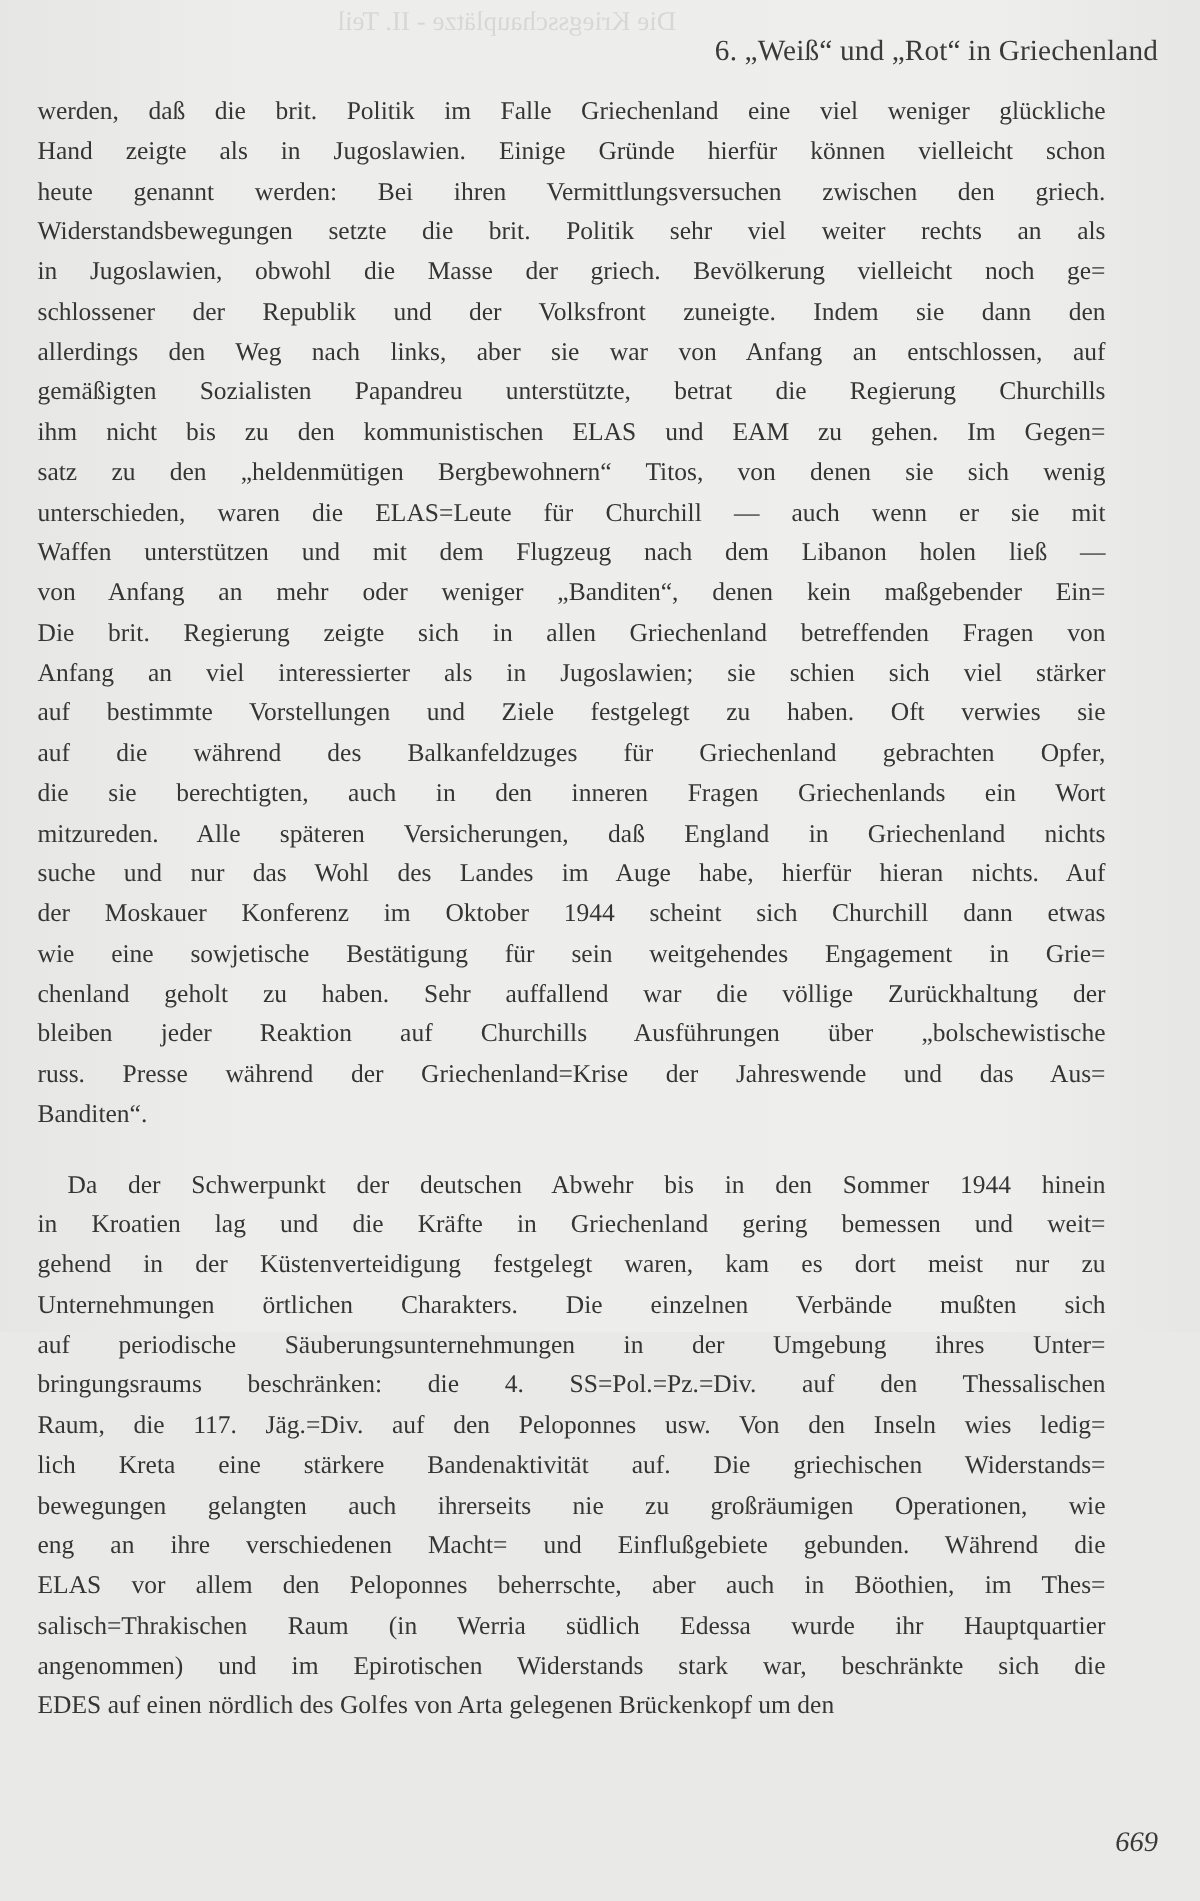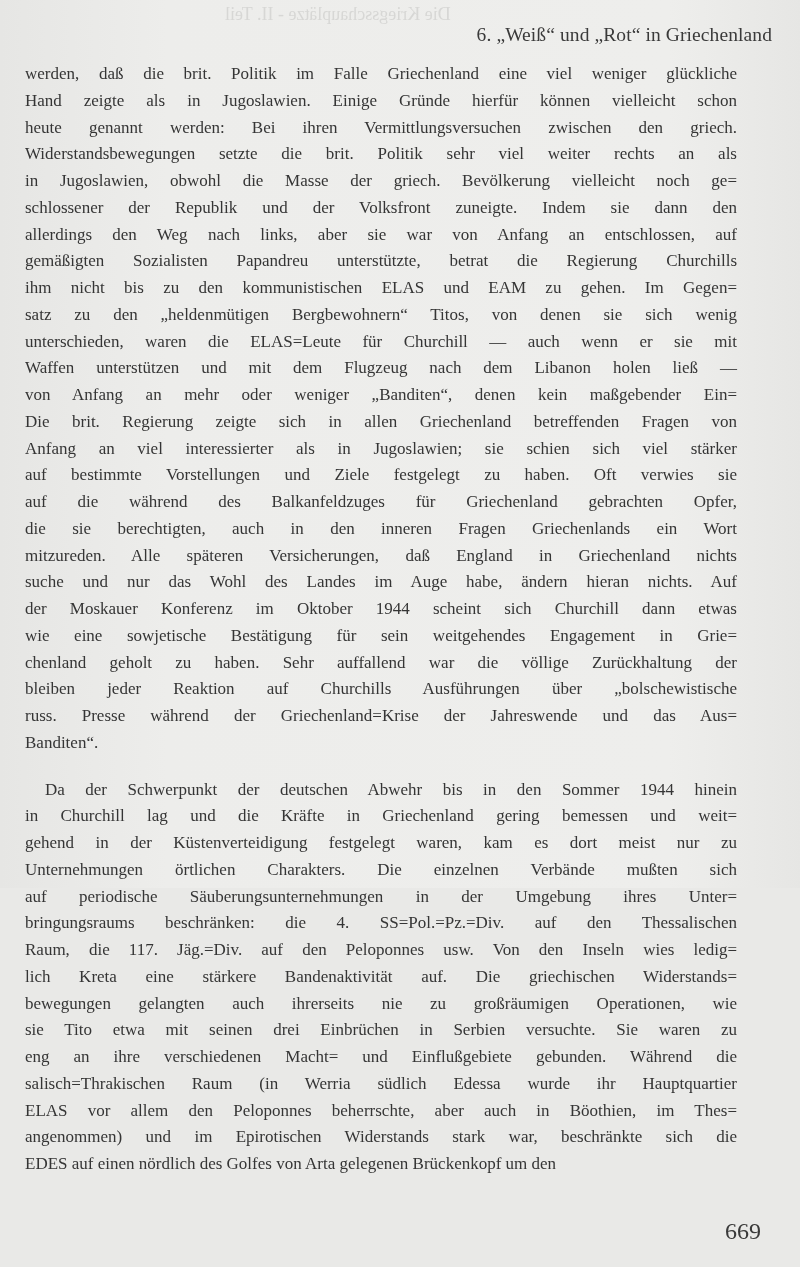--- a/index.html
+++ b/index.html
@@ -31,22 +31,22 @@
     font-size: 17px; line-height: 26.75px;
     text-align: justify; color: #353535;
   }
   .line {
     display: block; text-align: justify; text-align-last: justify;
     white-space: nowrap; height: 26.75px; overflow: visible;
   }
   .line.last { text-align-last: left; }
   .para.indent .line.first { text-indent: 20px; margin-top: 20px; }
   .page-number {
-    position: absolute; top: 1218px; right: 75px;
-    font-size: 24px; color: #3a3a3a;
+    position: absolute; top: 1218px; right: 64px;
+    font-size: 19px; color: #3a3a3a; font-style: italic;
   }
 </style>
 </head>
 <body>
 
 <div class="page">
   <div class="bleed">Die Kriegsschauplätze - II. Teil</div>
   <div class="running-head">6. „Weiß“ und „Rot“ in Griechenland</div>
 
   <div class="body" id="body">
@@ -63,41 +63,40 @@
         <span class="line">satz zu den „heldenmütigen Bergbewohnern“ Titos, von denen sie sich wenig</span>
         <span class="line">unterschieden, waren die ELAS=Leute für Churchill — auch wenn er sie mit</span>
         <span class="line">Waffen unterstützen und mit dem Flugzeug nach dem Libanon holen ließ —</span>
         <span class="line">von Anfang an mehr oder weniger „Banditen“, denen kein maßgebender Ein=</span>
         <span class="line">Die brit. Regierung zeigte sich in allen Griechenland betreffenden Fragen von</span>
         <span class="line">Anfang an viel interessierter als in Jugoslawien; sie schien sich viel stärker</span>
         <span class="line">auf bestimmte Vorstellungen und Ziele festgelegt zu haben. Oft verwies sie</span>
         <span class="line">auf die während des Balkanfeldzuges für Griechenland gebrachten Opfer,</span>
         <span class="line">die sie berechtigten, auch in den inneren Fragen Griechenlands ein Wort</span>
         <span class="line">mitzureden. Alle späteren Versicherungen, daß England in Griechenland nichts</span>
-        <span class="line">suche und nur das Wohl des Landes im Auge habe, ändern hieran nichts. Auf</span>
+        <span class="line">suche und nur das Wohl des Landes im Auge habe, hierfür hieran nichts. Auf</span>
         <span class="line">der Moskauer Konferenz im Oktober 1944 scheint sich Churchill dann etwas</span>
         <span class="line">wie eine sowjetische Bestätigung für sein weitgehendes Engagement in Grie=</span>
         <span class="line">chenland geholt zu haben. Sehr auffallend war die völlige Zurückhaltung der</span>
         <span class="line">bleiben jeder Reaktion auf Churchills Ausführungen über „bolschewistische</span>
         <span class="line">russ. Presse während der Griechenland=Krise der Jahreswende und das Aus=</span>
         <span class="line last">Banditen“.</span>
       </p>
       <p class="para indent">
         <span class="line first">Da der Schwerpunkt der deutschen Abwehr bis in den Sommer 1944 hinein</span>
-        <span class="line">in Churchill lag und die Kräfte in Griechenland gering bemessen und weit=</span>
+        <span class="line">in Kroatien lag und die Kräfte in Griechenland gering bemessen und weit=</span>
         <span class="line">gehend in der Küstenverteidigung festgelegt waren, kam es dort meist nur zu</span>
         <span class="line">Unternehmungen örtlichen Charakters. Die einzelnen Verbände mußten sich</span>
         <span class="line">auf periodische Säuberungsunternehmungen in der Umgebung ihres Unter=</span>
         <span class="line">bringungsraums beschränken: die 4. SS=Pol.=Pz.=Div. auf den Thessalischen</span>
         <span class="line">Raum, die 117. Jäg.=Div. auf den Peloponnes usw. Von den Inseln wies ledig=</span>
         <span class="line">lich Kreta eine stärkere Bandenaktivität auf. Die griechischen Widerstands=</span>
         <span class="line">bewegungen gelangten auch ihrerseits nie zu großräumigen Operationen, wie</span>
-        <span class="line">sie Tito etwa mit seinen drei Einbrüchen in Serbien versuchte. Sie waren zu</span>
         <span class="line">eng an ihre verschiedenen Macht= und Einflußgebiete gebunden. Während die</span>
+        <span class="line">ELAS vor allem den Peloponnes beherrschte, aber auch in Böothien, im Thes=</span>
         <span class="line">salisch=Thrakischen Raum (in Werria südlich Edessa wurde ihr Hauptquartier</span>
-        <span class="line">ELAS vor allem den Peloponnes beherrschte, aber auch in Böothien, im Thes=</span>
         <span class="line">angenommen) und im Epirotischen Widerstands stark war, beschränkte sich die</span>
         <span class="line last">EDES auf einen nördlich des Golfes von Arta gelegenen Brückenkopf um den</span>
       </p>
     </div>
 
   <div class="page-number">669</div>
 </div>
 
 </body></html>

